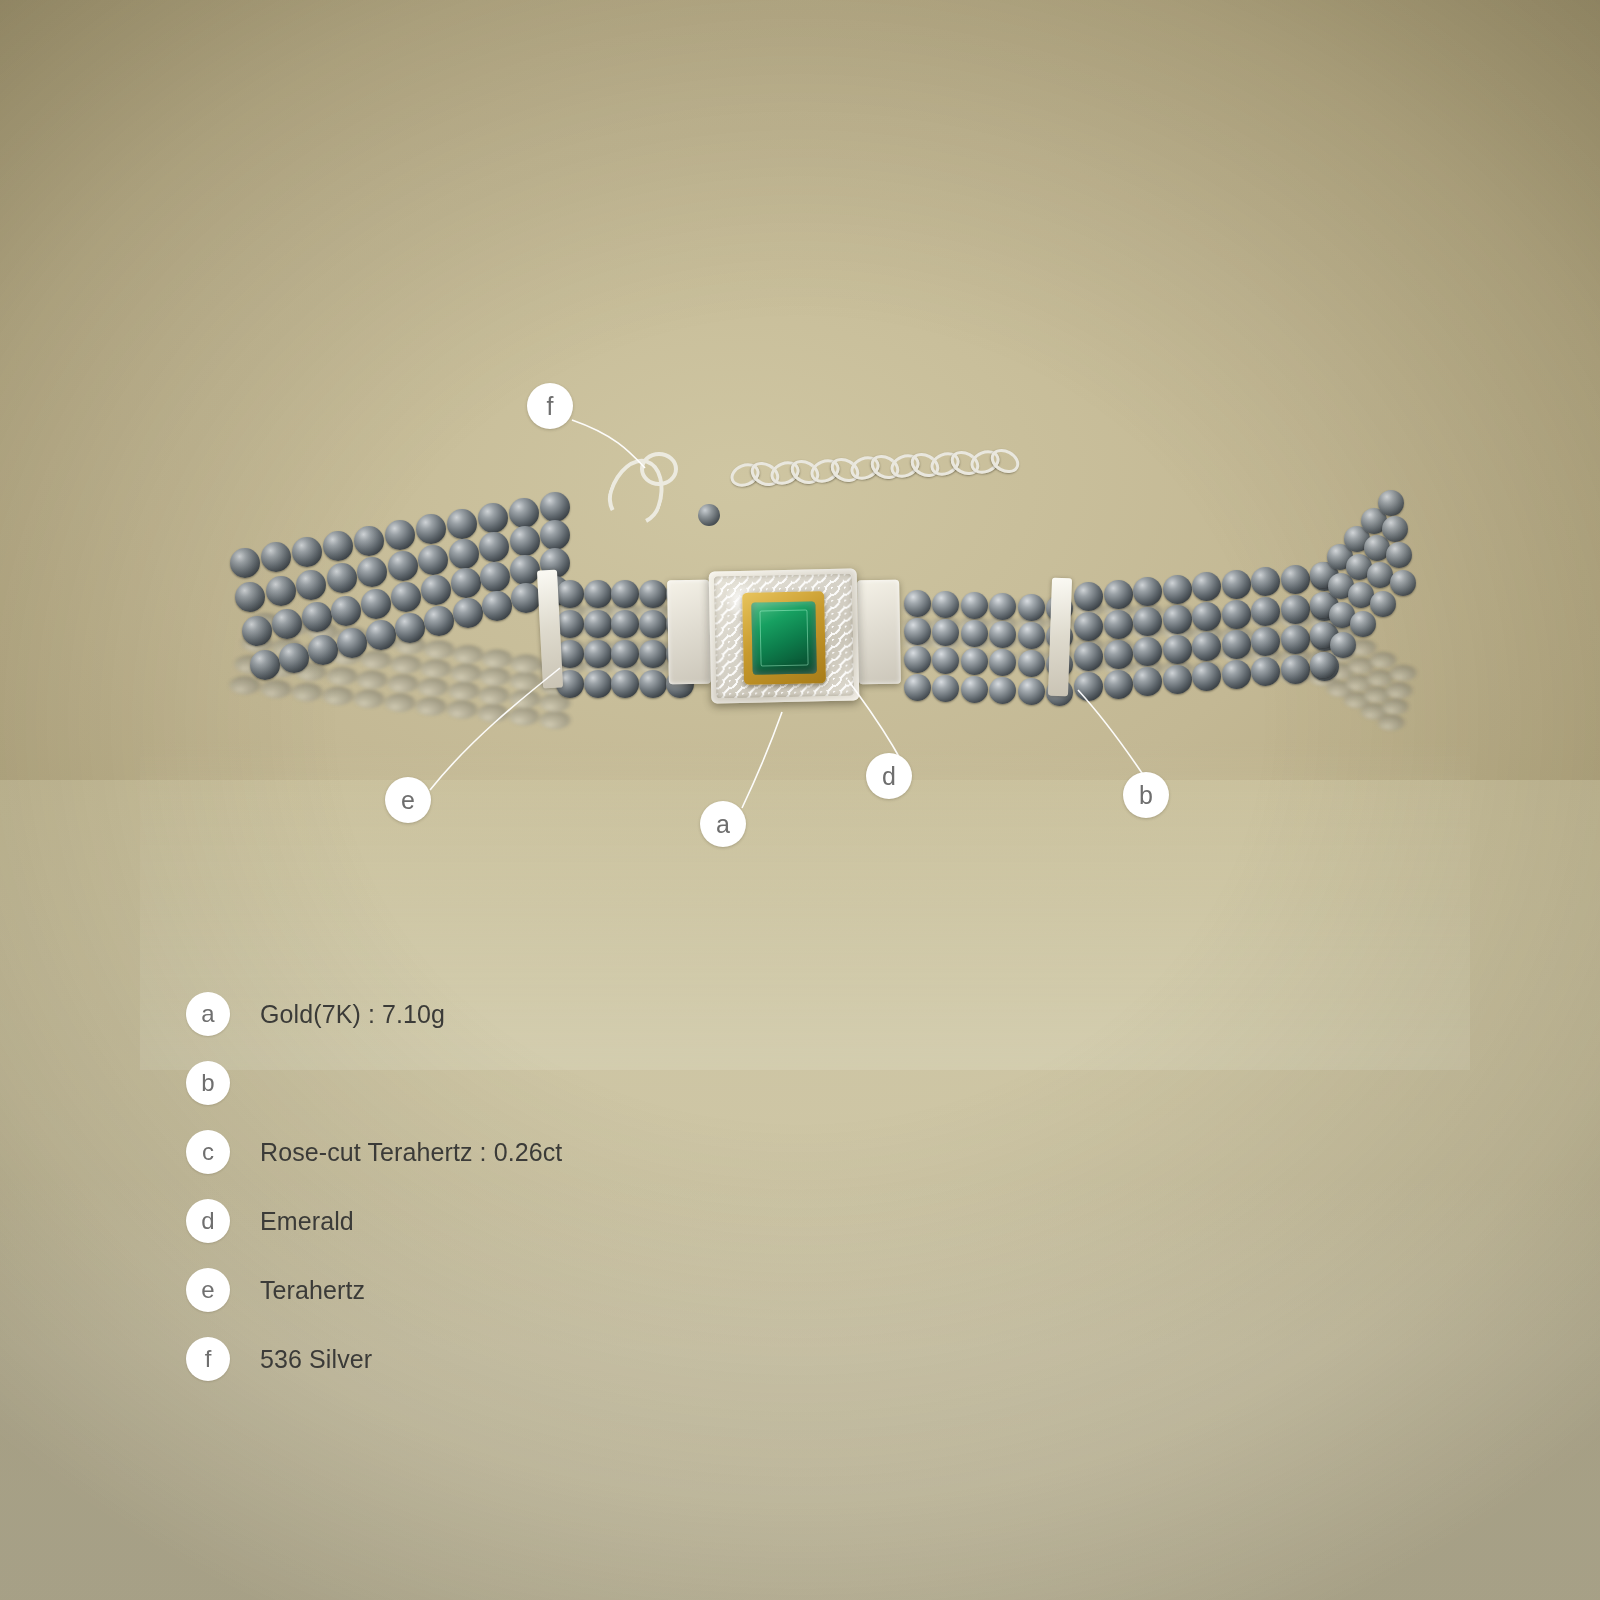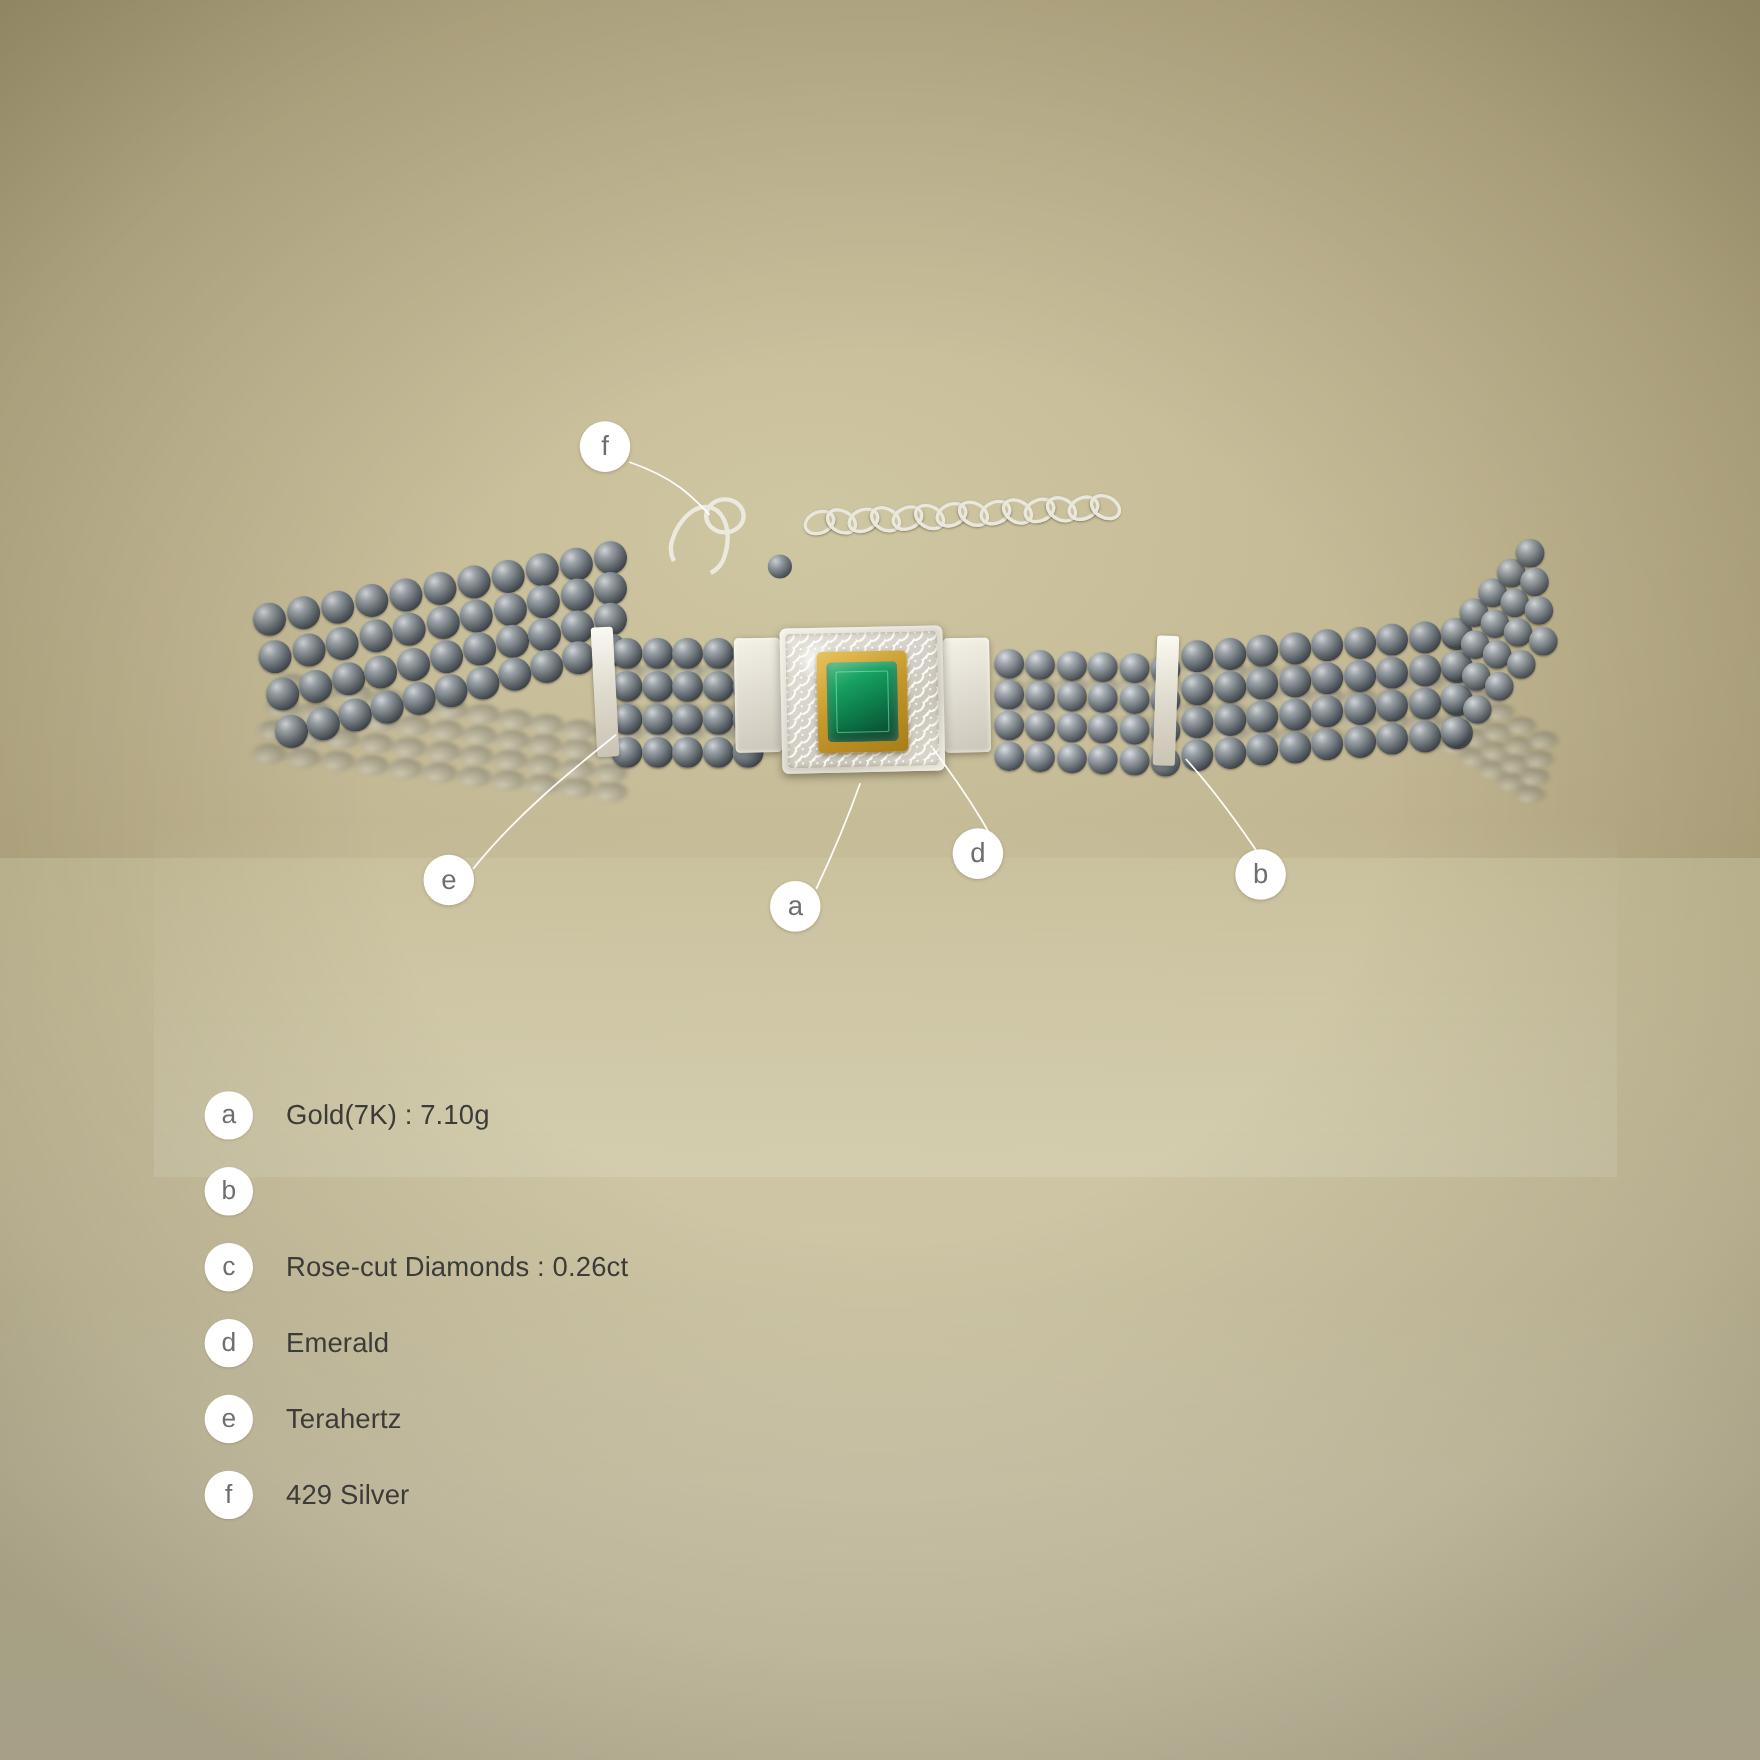--- a/index.html
+++ b/index.html
@@ -614,29 +614,29 @@
   <div id="legend">
     <div class="legend-row">
       <div class="legend-badge">a</div>
       <div class="legend-text">Gold(7K) : 7.10g</div>
     </div>
     <div class="legend-row">
       <div class="legend-badge">b</div>
     </div>
     <div class="legend-row">
       <div class="legend-badge">c</div>
-      <div class="legend-text">Rose-cut Diamonds : 0.26ct</div>
+      <div class="legend-text">Rose-cut Terahertz : 0.26ct</div>
     </div>
     <div class="legend-row">
       <div class="legend-badge">d</div>
       <div class="legend-text">Emerald</div>
     </div>
     <div class="legend-row">
       <div class="legend-badge">e</div>
       <div class="legend-text">Terahertz</div>
     </div>
     <div class="legend-row">
       <div class="legend-badge">f</div>
-      <div class="legend-text">429 Silver</div>
+      <div class="legend-text">536 Silver</div>
     </div>
   </div>
 
 </div>
 
 </body></html>

